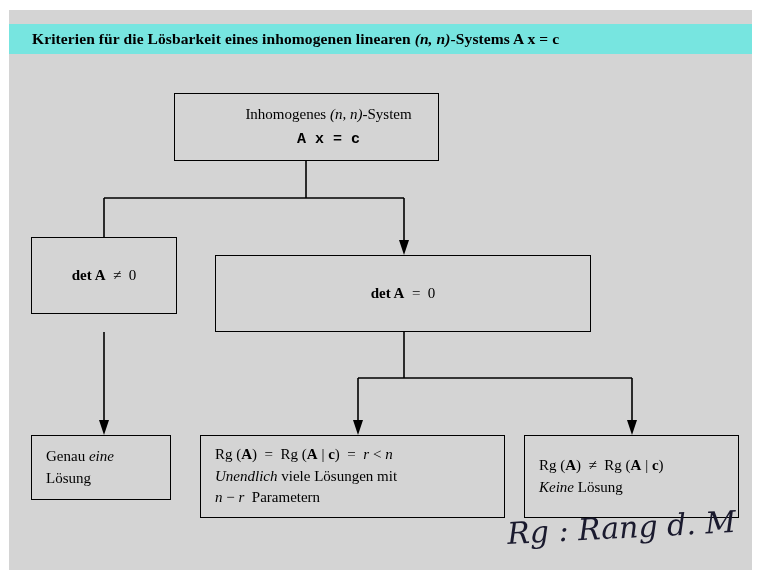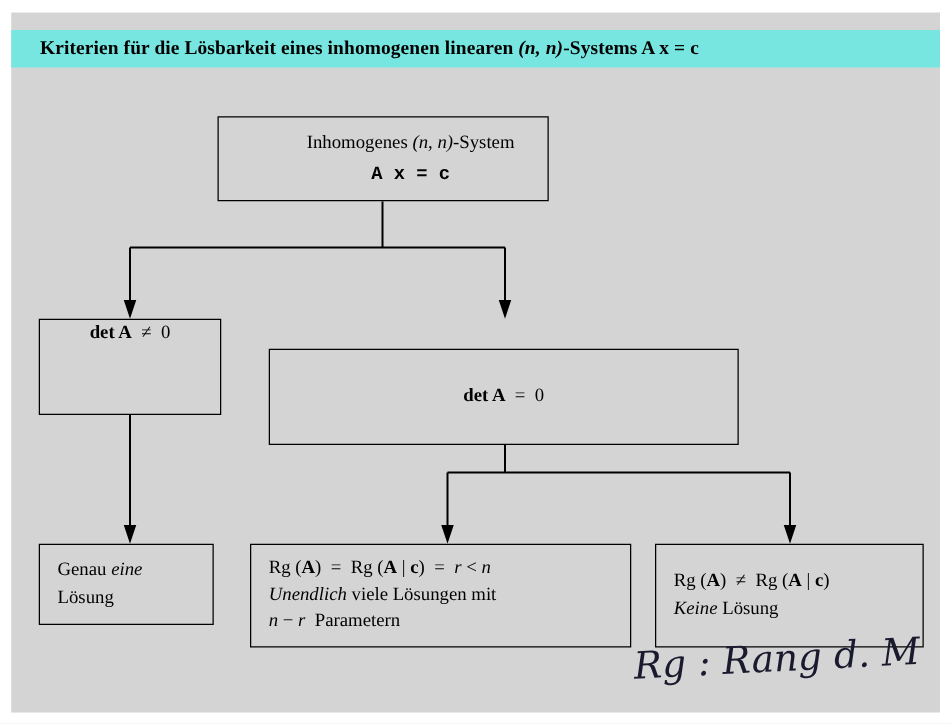--- a/index.html
+++ b/index.html
@@ -66,22 +66,22 @@
   .box .line { white-space: nowrap; }
   .box.left-align {
     align-items: flex-start;
     padding-left: 14px;
   }
   .it { font-style: italic; }
   .bf { font-weight: bold; }
 
   
   #box-top    { left: 174px; top: 93px;  width: 265px; height: 68px; padding-left: 44px; }
-  #box-reg    { left: 31px;  top: 255px; width: 146px; height: 77px; justify-content: space-between; }
-  #box-sing   { left: 215px; top: 255px; width: 376px; height: 77px; margin-top: 24px; }
+  #box-reg    { left: 31px;  top: 237px; width: 146px; height: 77px; }
+  #box-sing   { left: 215px; top: 255px; width: 376px; height: 77px; }
   #box-unique { left: 31px;  top: 435px; width: 140px; height: 65px; }
   #box-inf    { left: 200px; top: 435px; width: 305px; height: 83px; }
   #box-none   { left: 524px; top: 435px; width: 215px; height: 83px; }
 
   .line2 { margin-top: 3px; font-family: Liberation Mono, monospace; }
 
   
   #connectors {
     position: absolute;
     left: 0; top: 0;

